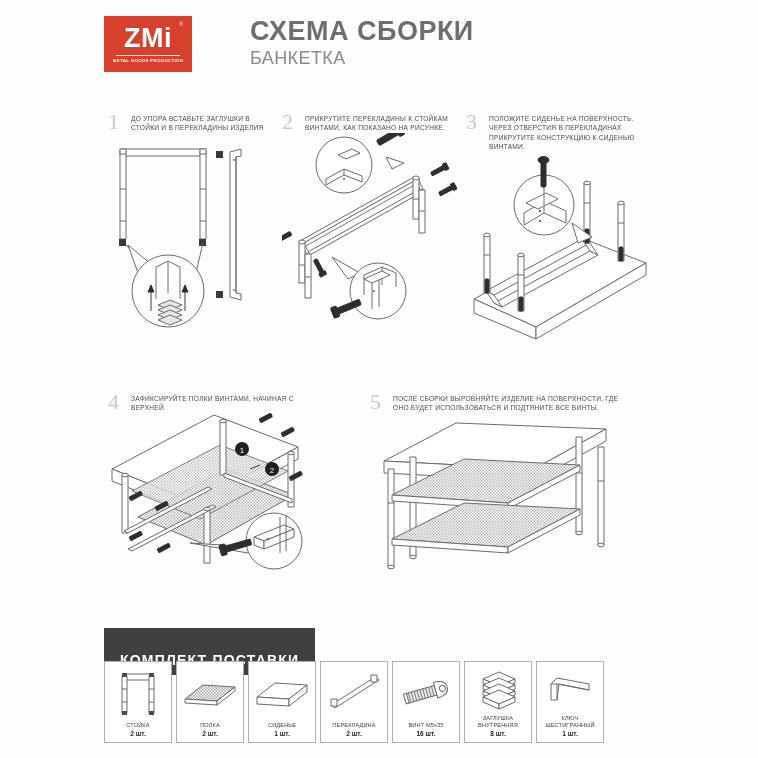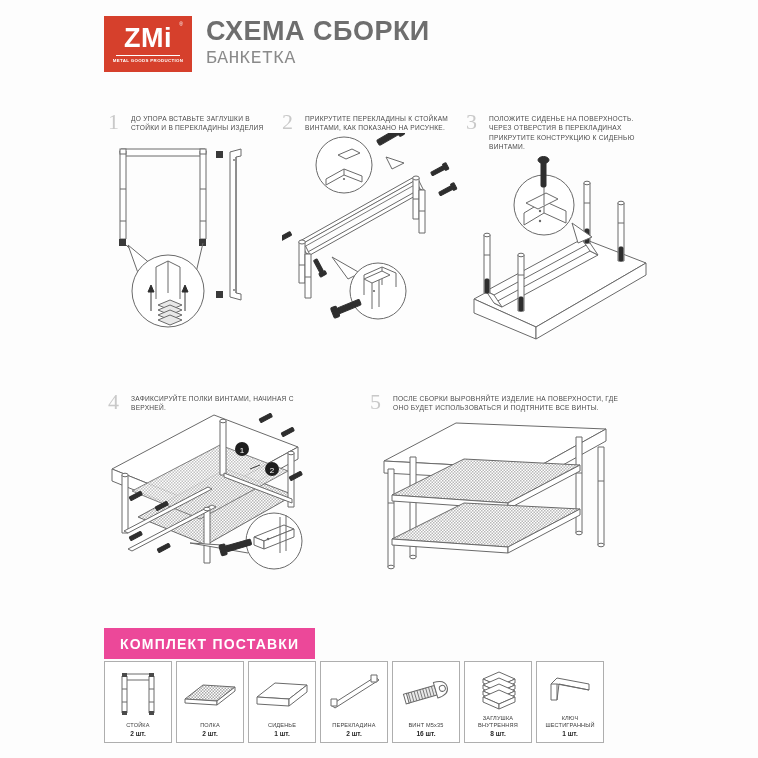--- a/index.html
+++ b/index.html
@@ -44,29 +44,28 @@
     margin-top: 3px;
   }
   .logo-sub {
     color: #ffffff;
     font-size: 4.4px;
     letter-spacing: 0.35px;
     margin-top: 2.5px;
     font-weight: bold;
     white-space: nowrap;
   }
-  .title-block { padding-top: 1px; }
+  .title-block { padding-top: 1px; margin-left: 44px; }
   .title-main {
     font-size: 27px; font-weight: bold; color: #6e6e6e;
     letter-spacing: 0.5px; line-height: 1.06;
   }
   .title-sub-row {
     display: flex; align-items: flex-end; gap: 21px;
     margin-top: 2px;
-    font-family: Liberation Mono, monospace;
   }
   .title-sub {
     font-size: 18px; color: #8a8a8a; letter-spacing: 0.4px;
   }
   .title-model {
     font-size: 18px; color: #5b5b5b; font-weight: bold;
     letter-spacing: 0.3px;
   }
   .q-low { font-size: 18px; color: #5b5b5b; font-weight: bold; }
 
@@ -81,22 +80,22 @@
   .step-text {
     font-size: 6.6px; color: #4a4a4a; line-height: 1.42;
     letter-spacing: 0.25px; padding-top: 2px;
     text-transform: uppercase;
   }
   .step-art { position: relative; }
 
   
   #parts-banner {
     position: absolute; left: 104px; top: 628px;
-    background: #ec4899;
-    padding: 7px 16px 6px 16px;
+    background: #404040;
+    padding: 23px 16px 6px 16px;
   }
   #parts-banner span {
     color: #ffffff; font-size: 14px; font-weight: bold;
     letter-spacing: 1.2px;
   }
 
   
   #parts-row {
     position: absolute; left: 104px; top: 661px;
     display: flex; gap: 4px;

